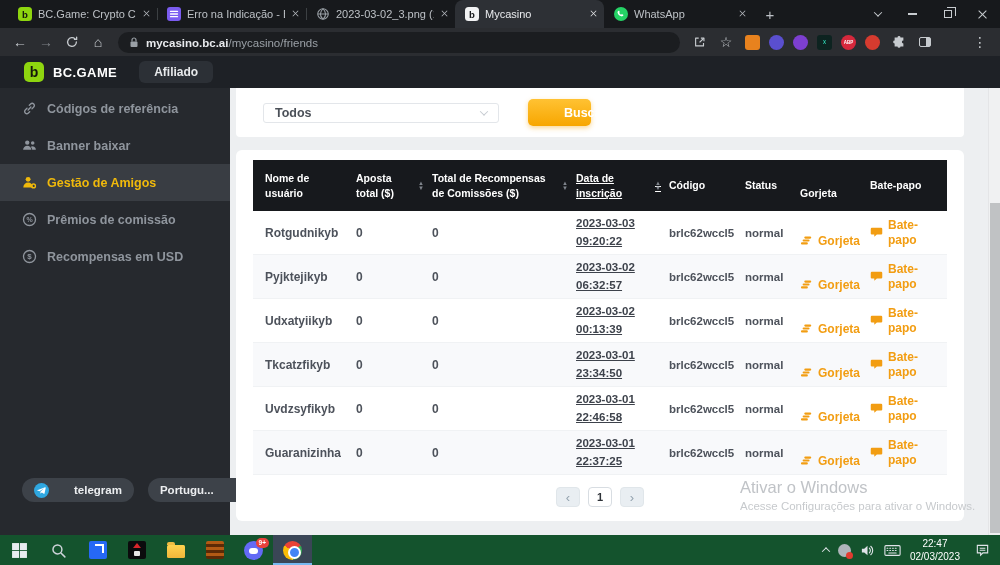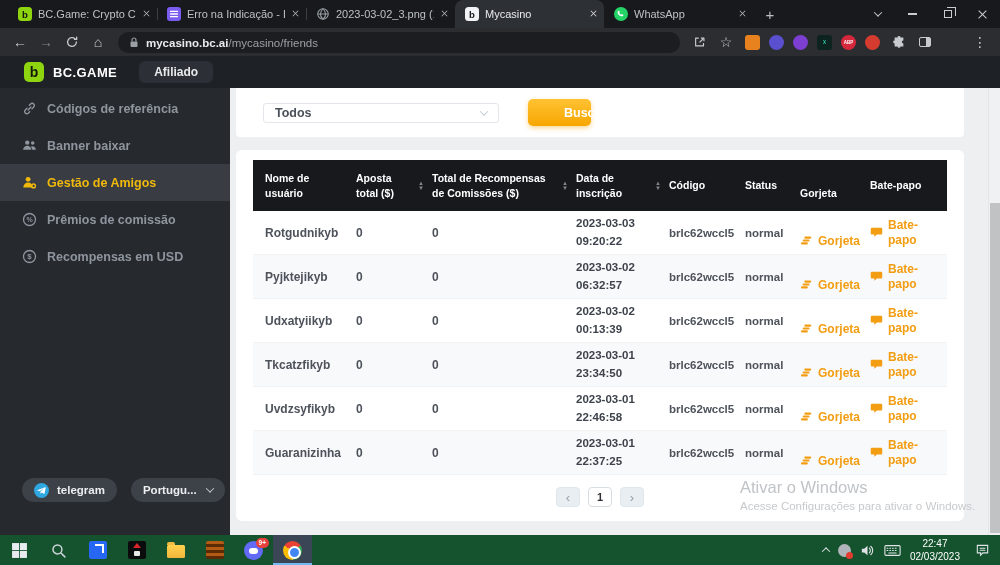--- a/index.html
+++ b/index.html
@@ -63,42 +63,42 @@
   .username{color:#fff;font-size:12px;font-weight:700;cursor:pointer;}
 
   
   .page{display:flex;height:447px;position:relative;}
   .sidebar{width:230px;flex:none;background:#26292e;padding-top:2px;position:relative;}
   .side-item{height:37px;display:flex;align-items:center;gap:10px;padding-left:22px;
              color:#8f959d;font-size:12.5px;font-weight:700;cursor:pointer;}
   .side-item svg{width:15px;height:15px;flex:none;}
   .side-item.active{background:#393d43;color:#f0b90b;}
   .side-footer{position:absolute;left:22px;bottom:33px;display:flex;gap:14px;}
-  .pill{height:24px;border-radius:12px;background:#3d4249;display:flex;align-items:center;gap:8px;
+  .pill{height:24px;border-radius:12px;background:#3d4249;display:flex;align-items:center;gap:25px;
         padding:0 12px;color:#eceef0;font-size:11.5px;font-weight:700;cursor:pointer;}
   .tg-ico svg{width:15px;height:15px;display:block;}
   .chev{display:inline-block;width:6px;height:6px;border-right:1.5px solid currentColor;border-bottom:1.5px solid currentColor;}
   .chev.down{transform:rotate(45deg) translate(-1px,-1px);}
   .chev.up{transform:rotate(-135deg) translate(-1px,-1px);}
   .pill .chev{color:#c2c6cb;margin-left:2px;}
 
   .content{flex:1;position:relative;padding:0 36px 0 6px;overflow:hidden;}
   .card{background:#fff;}
   .card-filters{height:49px;border-radius:0 0 4px 4px;display:flex;align-items:center;padding-left:27px;gap:29px;}
   .select{width:236px;height:20px;border:1px solid #e3e6ea;border-radius:3px;background:#fff;
           display:flex;align-items:center;justify-content:space-between;padding:0 11px;
           color:#4b5058;font-size:12.5px;font-weight:700;cursor:pointer;}
   .select .chev{color:#c6cbd1;}
   .btn-search{width:63px;height:27px;border:none;border-radius:5px;cursor:pointer;
               background:linear-gradient(180deg,#ffc233,#f7a600);color:#fff;font-size:12.5px;font-weight:800;
               box-shadow:0 2px 5px rgba(243,166,18,.45);padding-left:36px;}
   .card-table{margin-top:13px;border-radius:6px;padding:10px 17px 14px;}
   .thead{display:flex;align-items:center;height:51px;background:#17191d;border-radius:0;color:#fff;}
   .th{font-size:10.5px;font-weight:700;line-height:1.35;display:flex;align-items:center;padding-left:8px;}
-  .c0{width:95px;} .c1{width:76px;} .c2{width:144px;} .c3{width:93px;}
+  .c0{width:95px;} .c1{width:76px;} .c2{width:144px;} .c3{width:93px;text-decoration:underline;}
   .c4{width:76px;} .c5{width:55px;} .c6{width:70px;margin-top:16px;} .c7{width:85px;}
   .th.c0,.td.c0{padding-left:12px;}
   .sorts{display:flex;flex-direction:column;margin-left:7px;color:#80858d;font-size:6px;line-height:5px;cursor:pointer;}
   .trow{display:flex;align-items:center;height:44px;border-bottom:1px solid #f0f2f4;
         font-size:12px;color:#4d525b;font-weight:700;}
   .trow:nth-child(even){background:#f8f9fb;}
   .td{padding-left:8px;}
   .td-date{font-size:11.5px;line-height:1.5;color:#3d424b;}
   .td-code,.td-status{font-size:11.5px;}
   .link-btn{display:flex;align-items:center;gap:5px;color:#f29d12;font-weight:800;font-size:12px;

